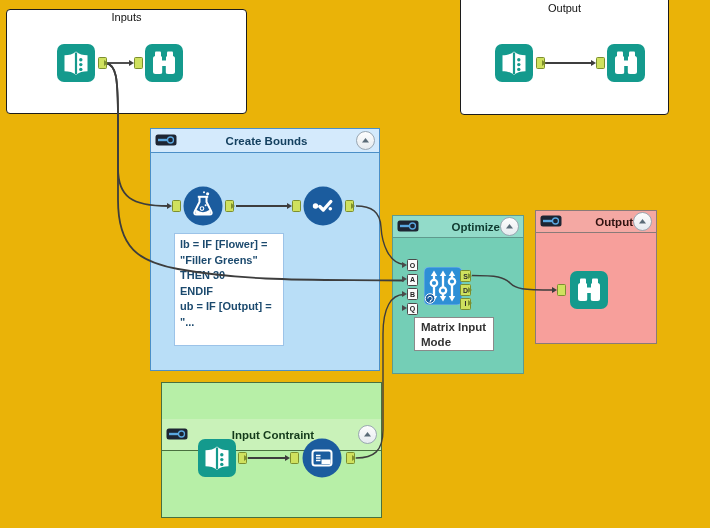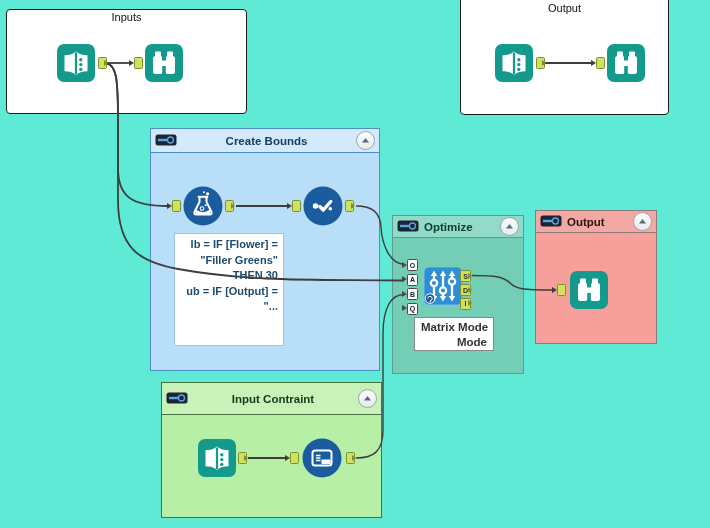--- a/index.html
+++ b/index.html
@@ -1,47 +1,47 @@
 <!DOCTYPE html>
 <html style="--teal-icon: #149a8d; --tool-blue: #1b5c9e; --opt-blue: #2e8fd6; --anchor-green: #cfe15e; --anchor-border: #7d8f2e; --wire: #3d3d3d; --white-border: #1c1c1c; --blue-hdr: #d4eafc; --blue-body: #b9def7; --blue-border: #4b8fc7; --blue-title: #14405f; --teal-hdr: #92dbc9; --teal-body: #74ceb6; --teal-border: #5f9a8d; --teal-title: #0f3a30; --red-hdr: #f4a8a3; --red-body: #f79f9b; --red-border: #8a7a78; --red-title: #2f1210; --green-hdr: #c9f2b9; --green-body: #b7efa7; --green-border: #49703f; --green-title: #133a1a;"><head>
 <meta charset="utf-8">
 <style>
   html,body{margin:0;padding:0;background:#fff;}
-  #canvas{position:relative;width:710px;height:528px;overflow:hidden;background:#5eead4;
+  #canvas{position:relative;width:710px;height:528px;overflow:hidden;background:#eab308;
     font-family:"Liberation Sans",sans-serif;}
 
   
   .wbox{position:absolute;background:#fff;border:1.5px solid var(--white-border,#1c1c1c);border-radius:4px;}
   .wtitle{position:absolute;left:0;right:0;text-align:center;font-size:11px;color:#111;}
 
   .gbox{position:absolute;border:1px solid;border-radius:0;}
   .gbox .hdr{display:flex;align-items:center;padding:0 4px;box-sizing:border-box;border-bottom:1px solid;}
   .gbox .ttl{flex:1;font-weight:bold;font-size:11.5px;}
   .ttl.center{text-align:center;}
-  .ttl.left{text-align:left;padding-left:5px;}
+  .ttl.left{text-align:right;padding-left:5px;}
 
   .blue{background:var(--blue-body,#b9def7);border-color:var(--blue-border,#4b8fc7);}
   .blue .hdr{background:var(--blue-hdr,#d4eafc);border-color:var(--blue-border,#4b8fc7);height:24px;}
   .blue .ttl{color:var(--blue-title,#14405f);}
   .teal{background:var(--teal-body,#74ceb6);border-color:var(--teal-border,#5f9a8d);}
   .teal .hdr{background:var(--teal-hdr,#92dbc9);border-color:var(--teal-border,#5f9a8d);height:22px;}
   .teal .ttl{color:var(--teal-title,#0f3a30);}
   .red{background:var(--red-body,#f79f9b);border-color:var(--red-border,#8a7a78);}
   .red .hdr{background:var(--red-hdr,#f4a8a3);border-color:var(--red-border,#8a7a78);height:22px;}
   .red .ttl{color:var(--red-title,#2f1210);}
   .green{background:var(--green-body,#b7efa7);border-color:var(--green-border,#49703f);}
-  .green .hdr{background:var(--green-hdr,#c9f2b9);border-color:var(--green-border,#49703f);height:32px;}
+  .green .hdr{background:var(--green-hdr,#c9f2b9);border-color:var(--green-border,#49703f);height:32px;margin-top:36px;}
   .green .ttl{color:var(--green-title,#133a1a);}
 
   .collapse-btn{width:17px;height:17px;border-radius:50%;border:1px solid #9aa7b2;
     background:linear-gradient(#fdfdfd,#e6ebef);display:flex;align-items:center;justify-content:center;flex:0 0 auto;}
   .toggle{flex:0 0 auto;}
 
   
-  .ann{position:absolute;background:#fff;box-sizing:border-box;text-align:right;}
+  .ann{position:absolute;background:#fff;box-sizing:border-box;}
   .ann-formula{border:1px solid #9cc3e8;padding:3px 5px;font-size:11px;font-weight:600;
     color:#1c4a6e;line-height:15.6px;white-space:nowrap;overflow:hidden;}
   .ann-opt{border:1px solid #8a8a8a;padding:2px 6px;font-size:11.5px;font-weight:bold;
     color:#333;line-height:15px;white-space:nowrap;}
 
   
   .tool{position:absolute;z-index:60;}
   .tool svg{display:block;}
 
   .anchor{position:absolute;z-index:70;width:9px;height:12px;background:var(--anchor-green,#cfe15e);
@@ -90,20 +90,21 @@
       <span class="collapse-btn">
         <svg width="11" height="11" viewBox="0 0 11 11">
             <path d="M5.5,3 L9,7.5 L2,7.5 Z" fill="#5a6b77"></path>
           </svg>
       </span>
     </div>
     <div class="ann ann-formula" style="left:23px;top:104px;width:110px;height:113px;">
       <div>lb = IF [Flower] =</div>
       <div>"Filler Greens"</div>
       <div>THEN 30</div>
+      <div>ENDIF</div>
       <div>ub = IF [Output] =</div>
       <div>"...</div>
     </div>
   </div>
 
   <div class="gbox teal" style="left:392px;top:215px;width:130px;height:157px;">
     <div class="hdr">
       <span class="toggle">
         <svg width="22" height="12" viewBox="0 0 22 12">
             <rect x="0.5" y="0.5" width="21" height="11" rx="2.5" fill="#1d2533"></rect>
@@ -112,21 +113,21 @@
           </svg>
       </span>
       <span class="ttl left">Optimize</span>
       <span class="collapse-btn">
         <svg width="11" height="11" viewBox="0 0 11 11">
             <path d="M5.5,3 L9,7.5 L2,7.5 Z" fill="#5a6b77"></path>
           </svg>
       </span>
     </div>
     <div class="ann ann-opt" style="left:21px;top:101px;width:80px;height:34px;">
-      <div>Matrix Mode</div>
+      <div>Matrix Input</div>
       <div>Mode</div>
     </div>
   </div>
 
   <div class="gbox red" style="left:535px;top:210px;width:120px;height:132px;">
     <div class="hdr">
       <span class="toggle">
         <svg width="22" height="12" viewBox="0 0 22 12">
             <rect x="0.5" y="0.5" width="21" height="11" rx="2.5" fill="#1d2533"></rect>
             <line x1="3" y1="6" x2="13" y2="6" stroke="#5aa7e0" stroke-width="2.4"></line>

